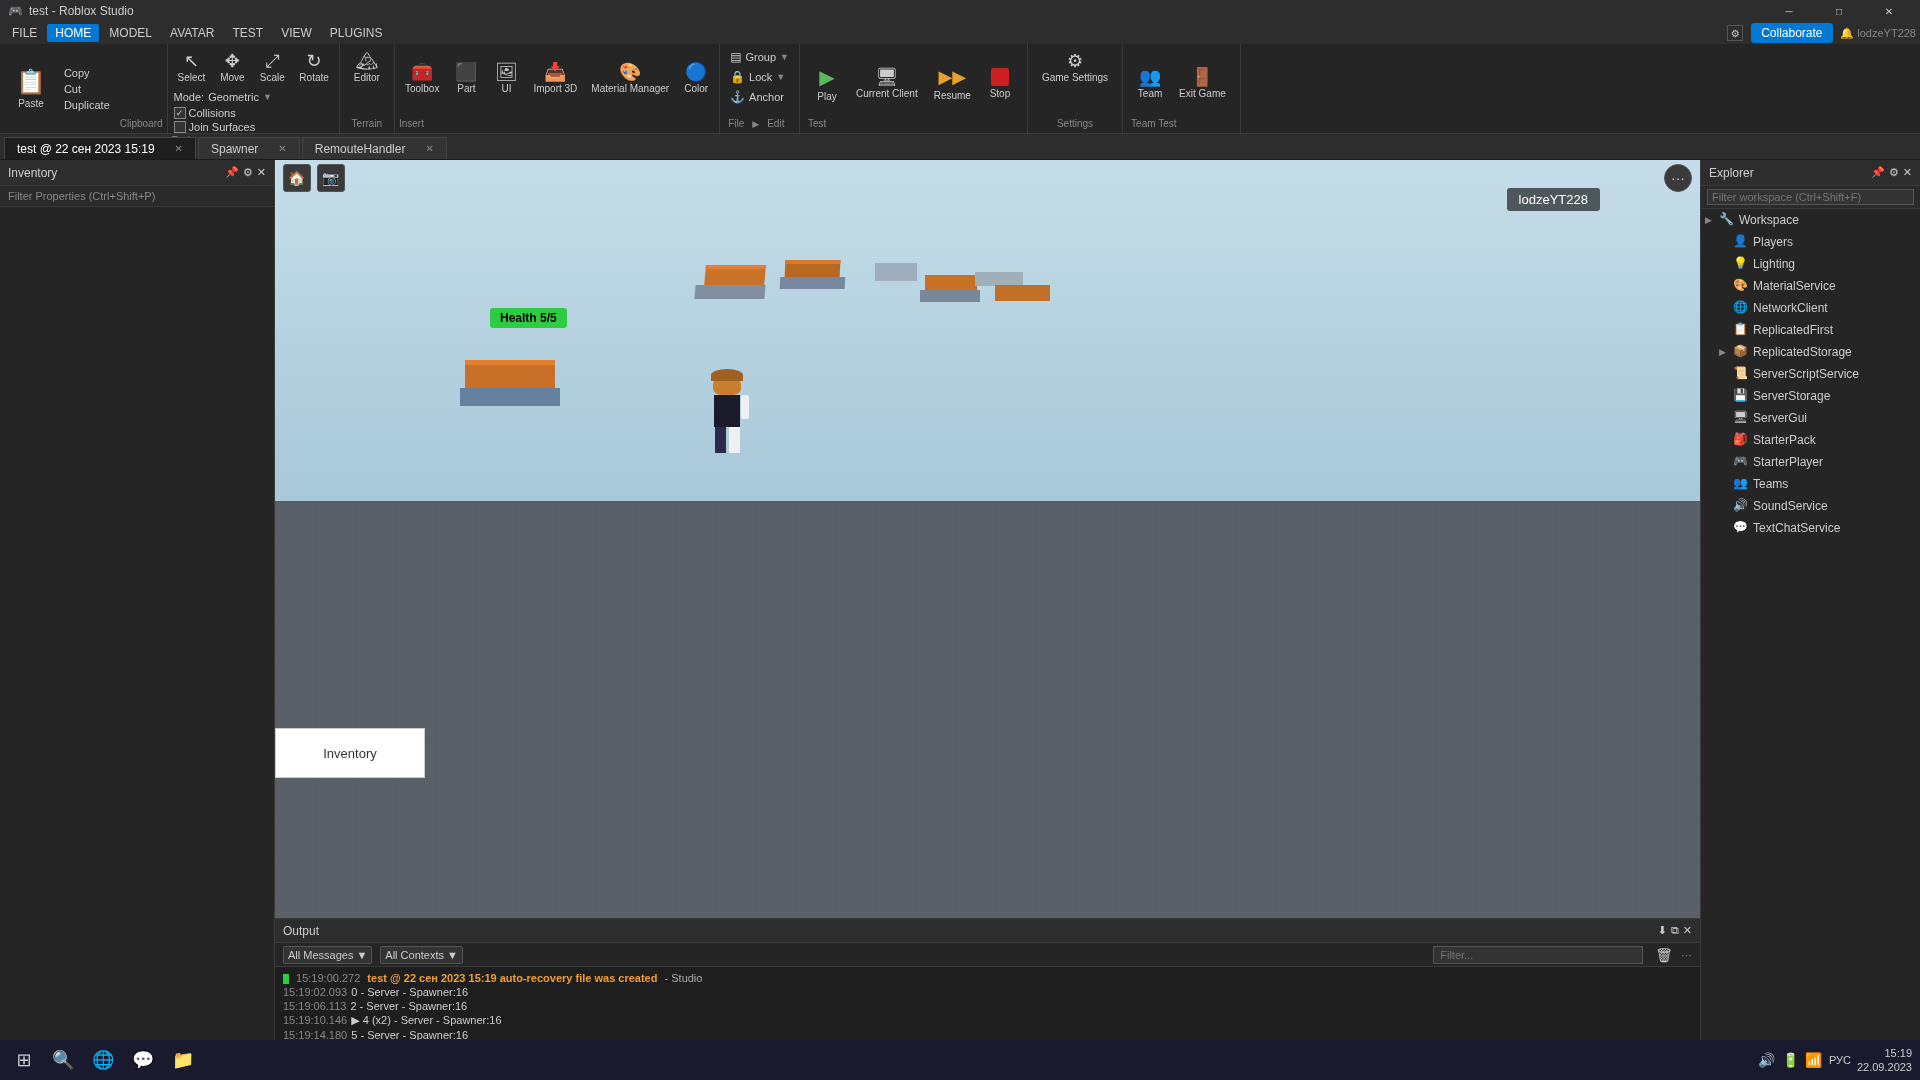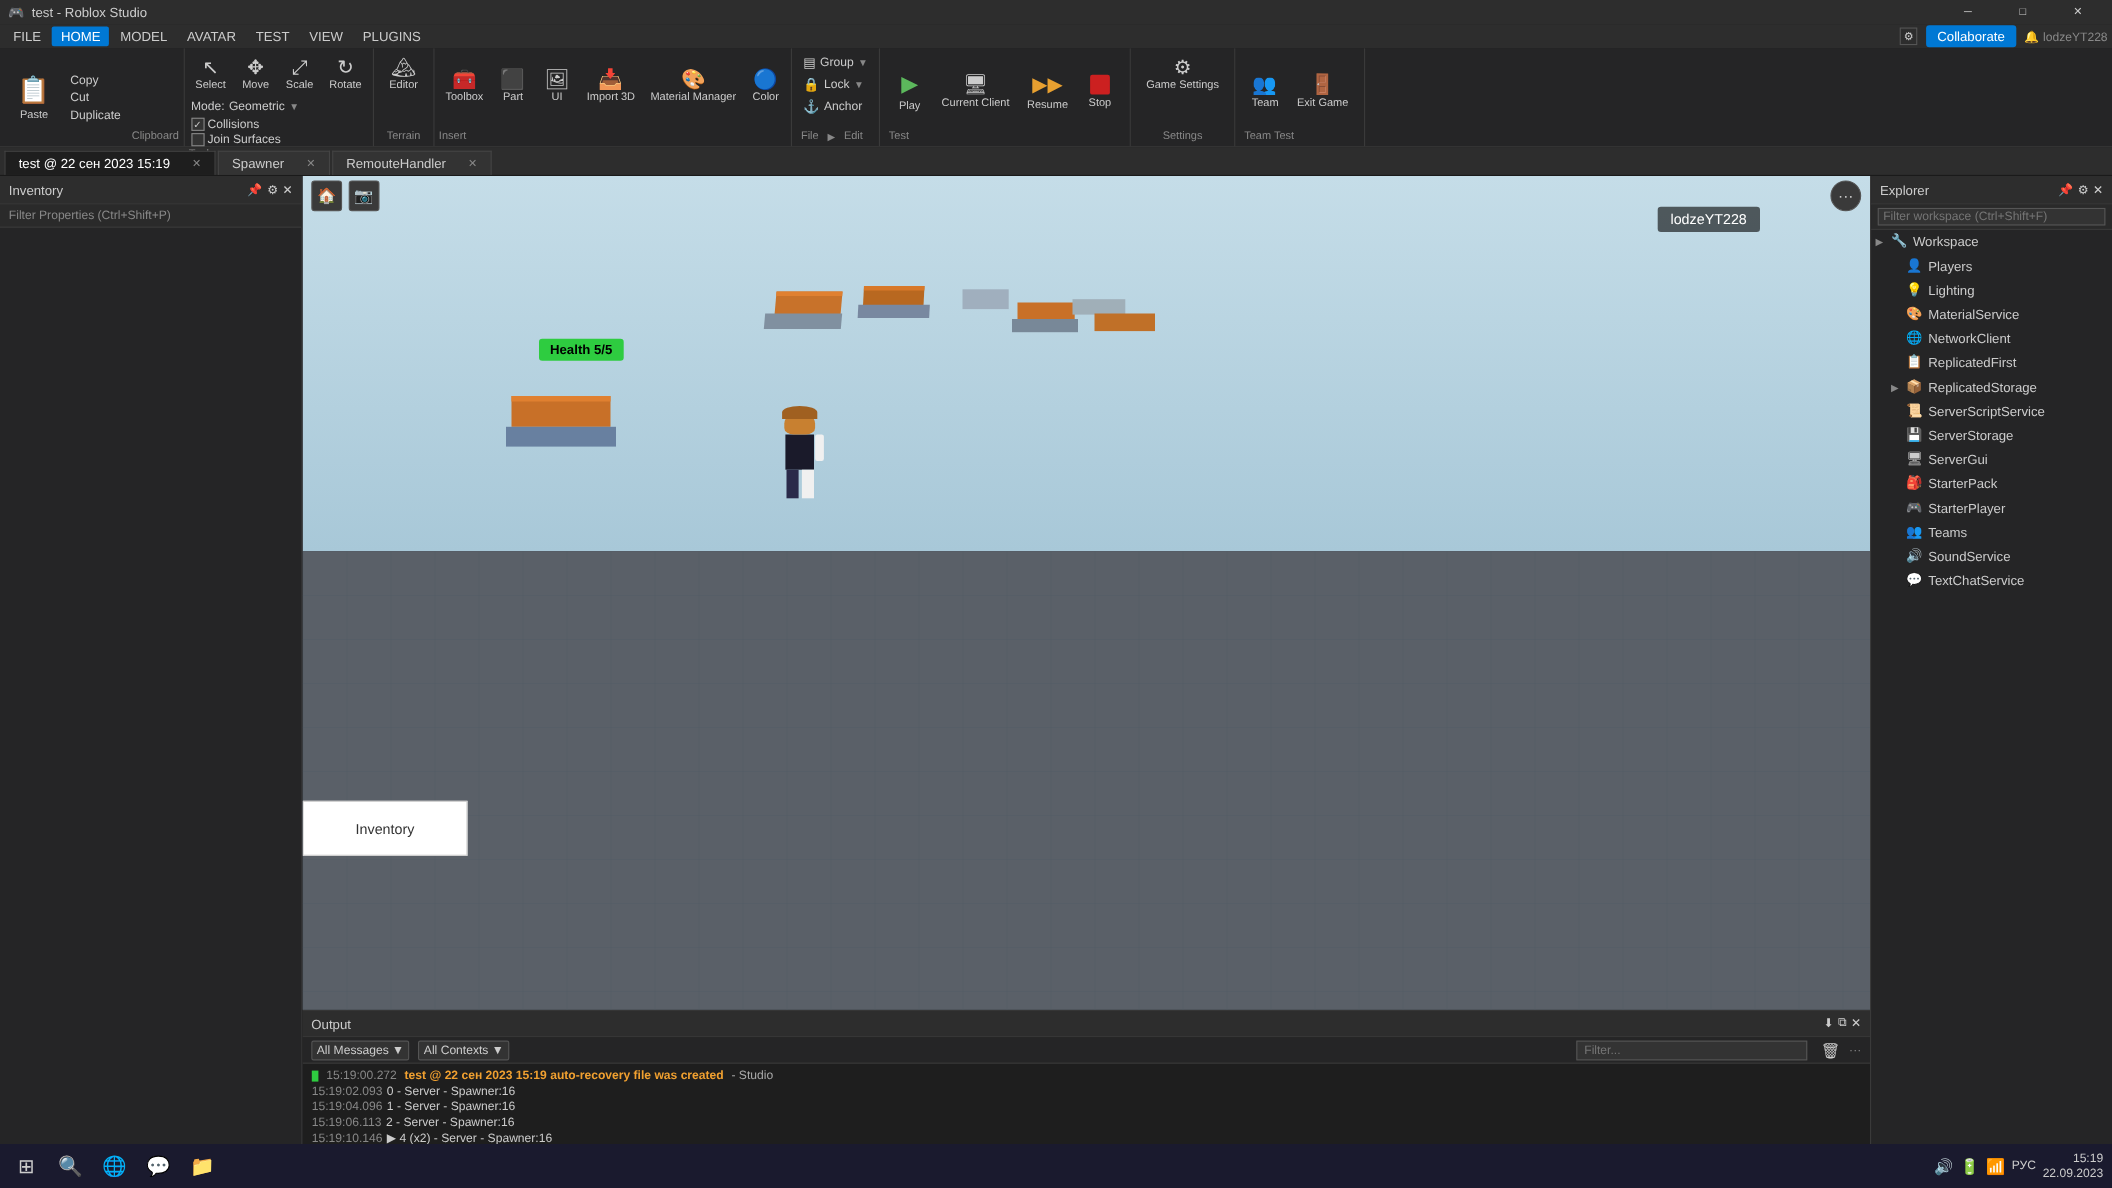--- a/index.html
+++ b/index.html
@@ -769,21 +769,20 @@
         <span style="font-size:11px;cursor:pointer;color:#888;">···</span>
       </div>
       <div id="output-content">
         <div class="log-line">
           <span class="green-bar"></span>
           <span class="timestamp">15:19:00.272</span>
           <span style="color:#f0a030;font-weight:bold;margin-left:4px;">test @ 22 сен 2023 15:19 auto-recovery file was created</span>
           <span style="color:#aaa;margin-left:4px;">- Studio</span>
         </div>
         <div class="log-line"><span class="timestamp">15:19:02.093</span><span style="margin-left:4px;">0  -  Server - Spawner:16</span></div>
-        <div class="log-line"><span class="timestamp">15:19:04.096</span><span style="margin-left:4px;">1  -  Server - Spawner:16</span></div>
         <div class="log-line"><span class="timestamp">15:19:06.113</span><span style="margin-left:4px;">2  -  Server - Spawner:16</span></div>
         <div class="log-line"><span class="timestamp">15:19:10.146</span><span style="margin-left:4px;">▶ 4 (x2)  -  Server - Spawner:16</span></div>
         <div class="log-line"><span class="timestamp">15:19:14.180</span><span style="margin-left:4px;">5  -  Server - Spawner:16</span></div>
       </div>
     </div>
   </div>
 
   <div id="right-panel">
     <div id="explorer-header">
       <span>Explorer</span>

